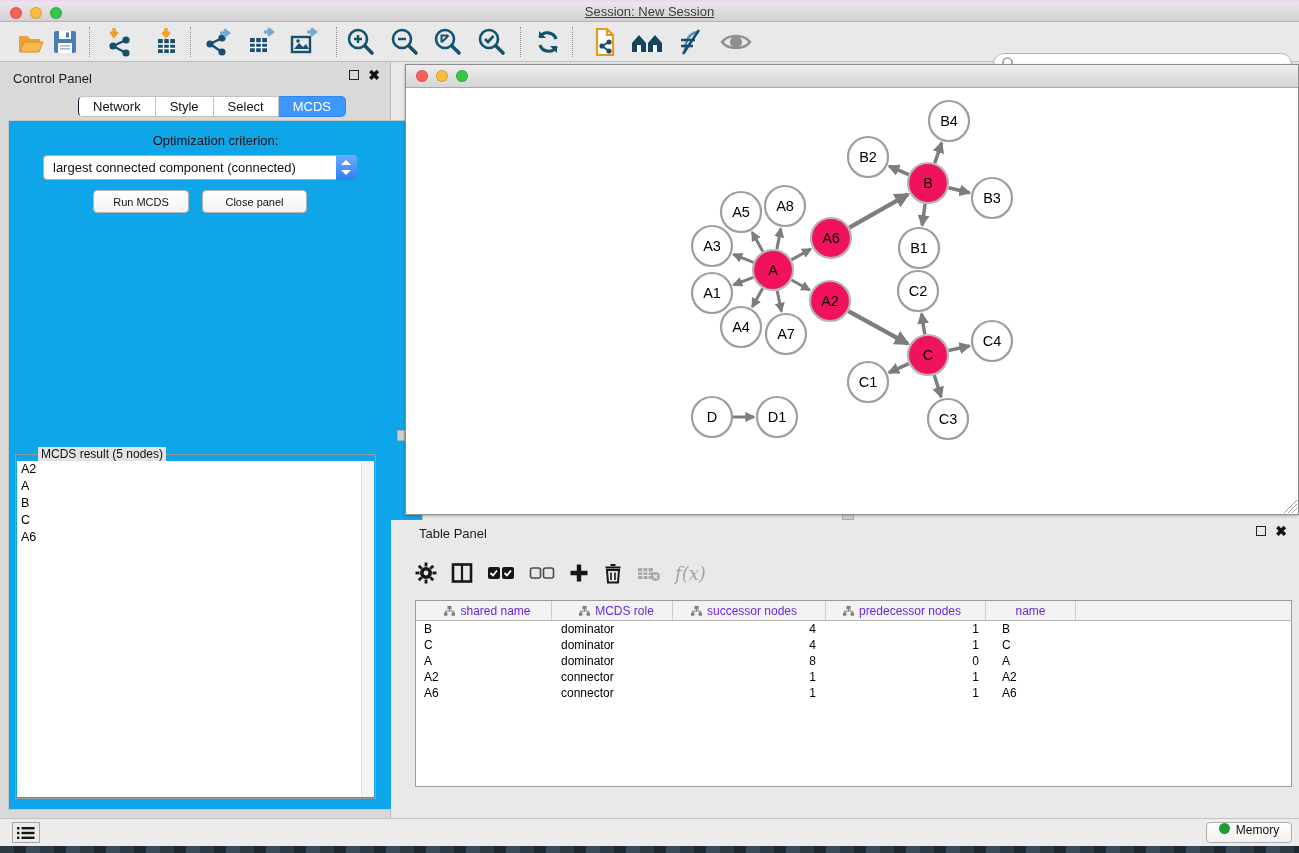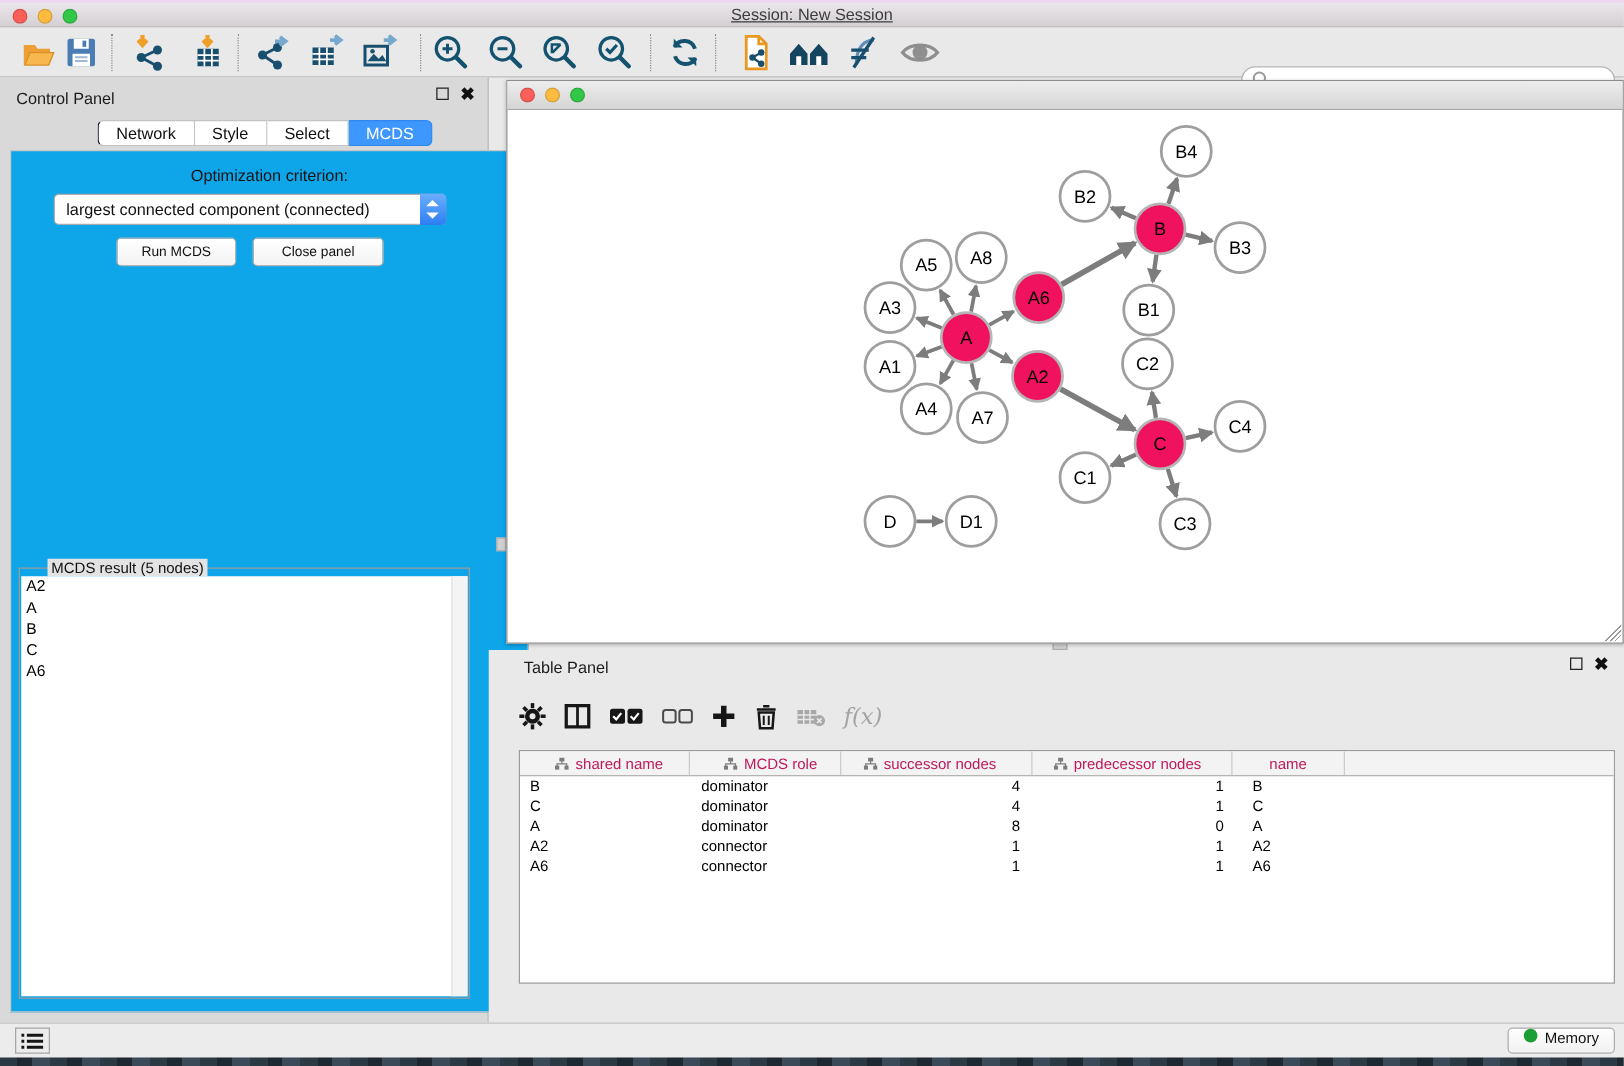--- a/index.html
+++ b/index.html
@@ -87,21 +87,21 @@
   #table-panel { position:absolute; left:391px; top:520px; width:908px; height:298px;
     background:#e9e9e9; }
   #tp-title { position:absolute; left:28px; top:6px; font-size:13px; color:#1c1c1c; }
   #tp-toolbar { position:absolute; left:24px; top:38px; height:30px; display:flex;
     align-items:center; gap:14px; }
   .tp-ico { display:flex; align-items:center; justify-content:center; }
   .fx { font-family:"DejaVu Serif", serif; font-style:italic; font-size:18px; color:#a3a3a3; }
   #node-table { position:absolute; left:24px; top:80px; width:877px; height:187px;
     background:#fff; border:1px solid #9b9b9b; overflow:hidden; }
   #nt-header { display:flex; height:20px; background:#f3f3f3; border-bottom:1px solid #b4b4b4;
-    font-size:12px; color:#be185d; }
+    font-size:12px; color:#6d28d9; }
   .hcell { display:flex; align-items:center; justify-content:center; gap:5px;
     border-right:1px solid #cccccc; height:100%; }
   .hcell svg { flex:none; }
   .trow { display:flex; height:16px; font-size:12px; color:#000; align-items:center; }
   .tcell { height:100%; display:flex; align-items:center; white-space:nowrap; }
   .c0 { width:136px; padding-left:8px; }
   .c1 { width:121px; padding-left:9px; }
   .c2 { width:153px; justify-content:flex-end; padding-right:10px; }
   .c3 { width:160px; justify-content:flex-end; padding-right:7px; }
   .c4 { width:90px; padding-left:16px; }

